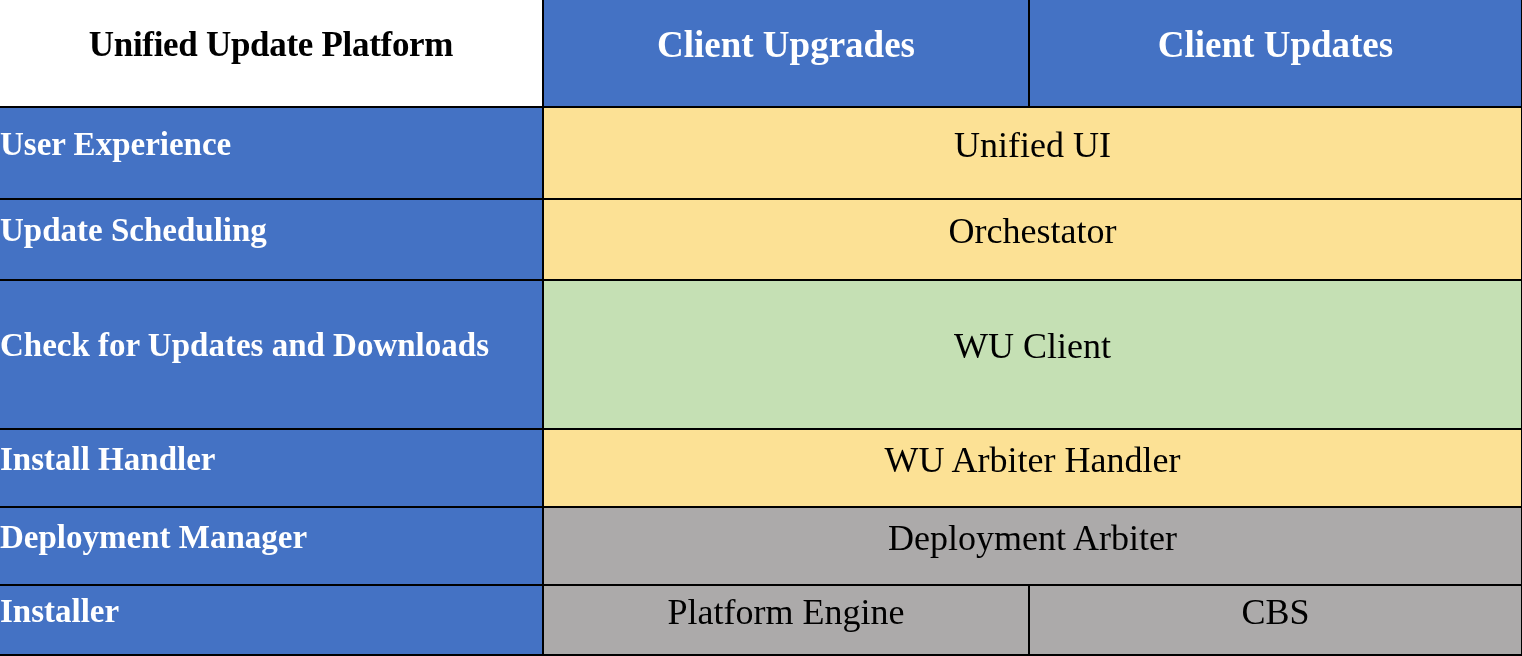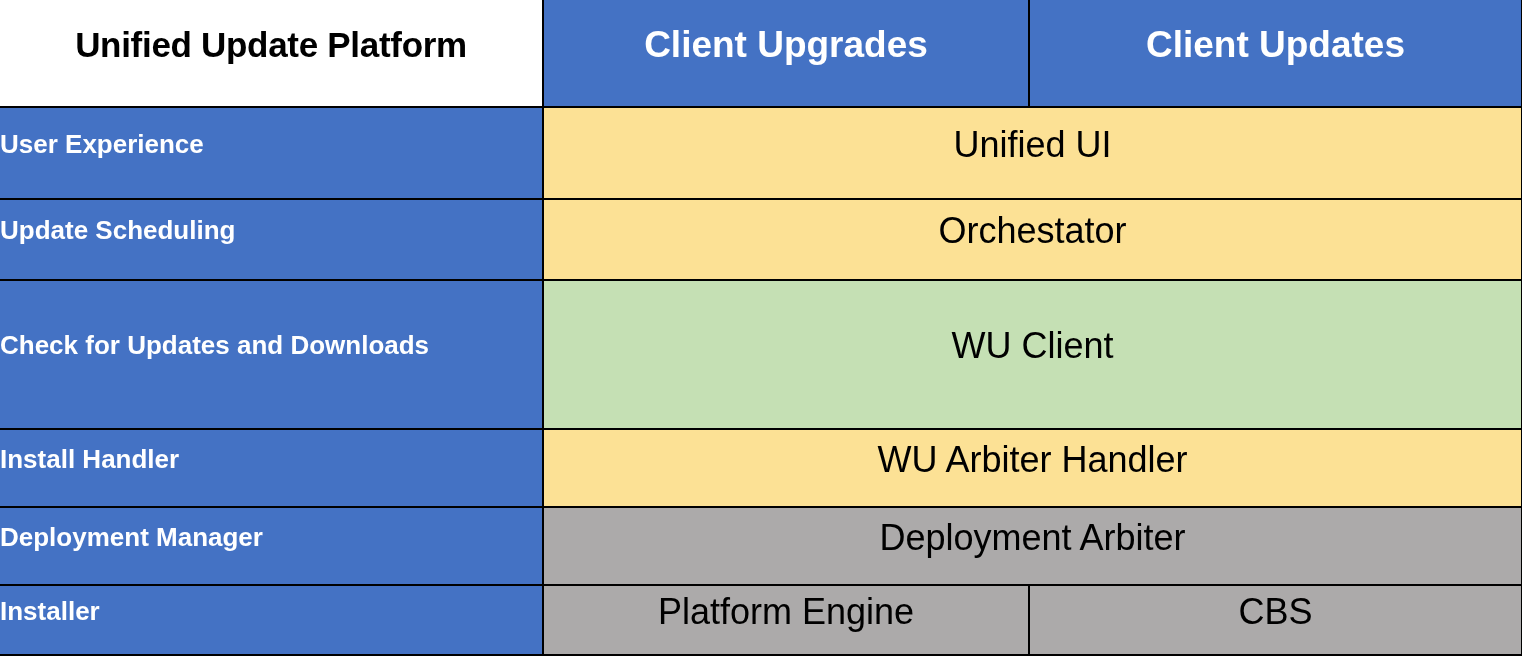--- a/index.html
+++ b/index.html
@@ -20,20 +20,21 @@
     border-collapse: collapse;
     table-layout: fixed;
     background: #ffffff;
   }
 
   #uup-table td {
     border: 2px solid #000000;
     padding: 0 0 17px 0;
     vertical-align: middle;
     box-sizing: border-box;
+    font-family: Liberation Serif, serif;
   }
 
   
   .corner-cell {
     background: #ffffff;
     border-top: none !important;
     border-left: none !important;
     border-right: 2px solid #000000;
     border-bottom: 2px solid #000000;
     color: #000000;
@@ -52,21 +53,21 @@
     font-size: 37px;
     text-align: center;
     border-top: none !important;
   }
 
   
   .row-head {
     background: #4472C4;
     color: #ffffff;
     font-weight: bold;
-    font-size: 26px;
+    font-size: 33px;
     text-align: left;
     padding-left: 8px;
     line-height: 1.14;
     border-left: none !important;
   }
 
   
   .cell {
     color: #000000;
     font-weight: normal;

